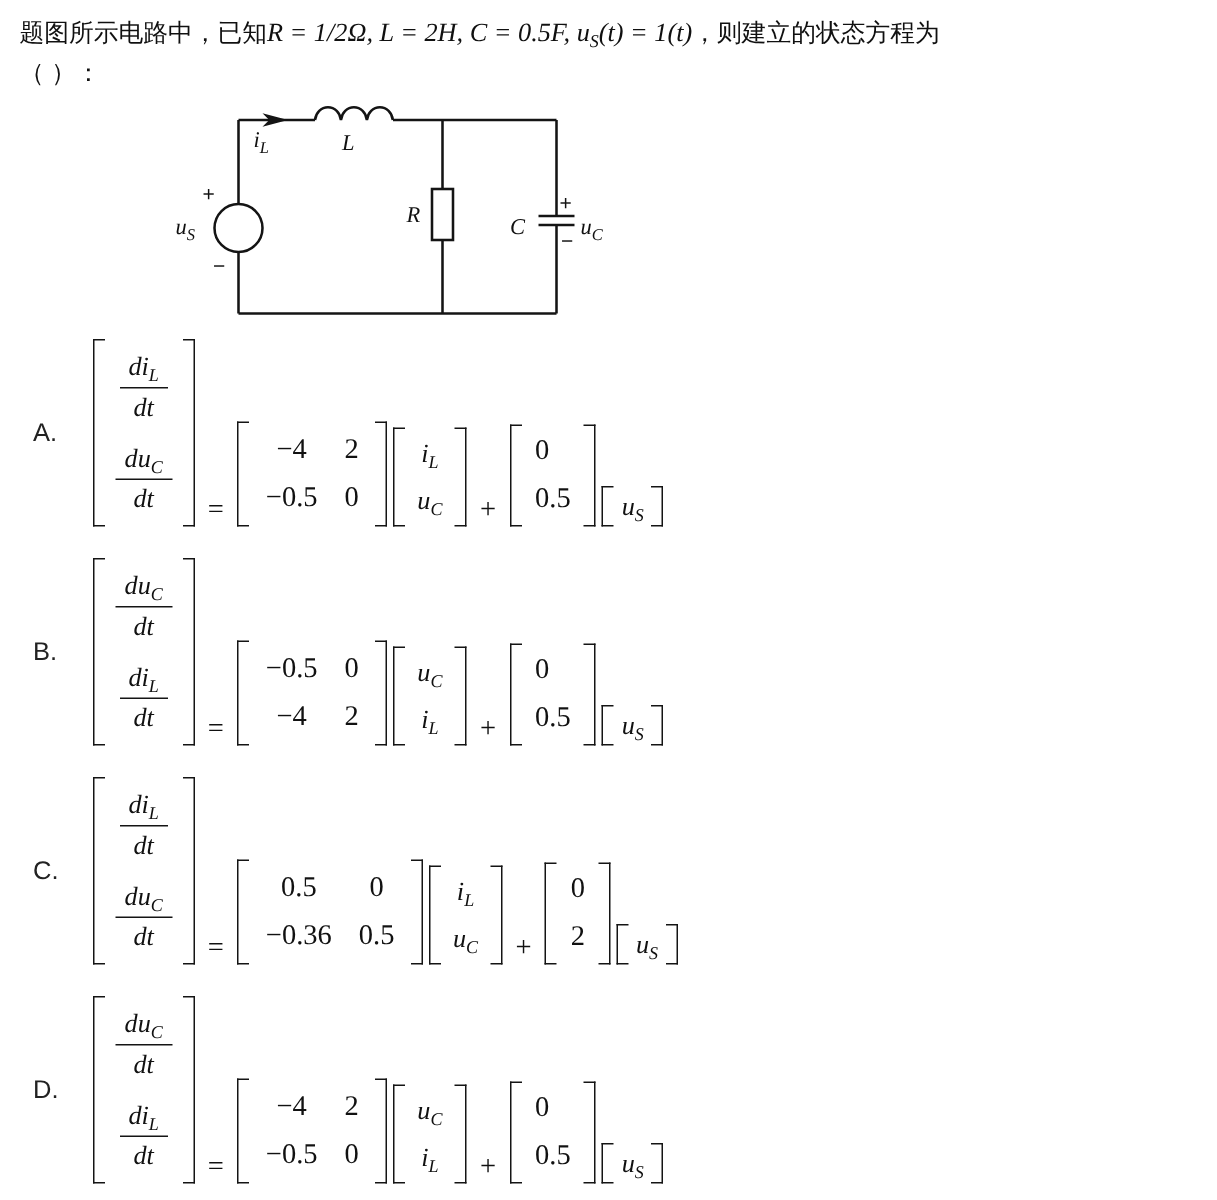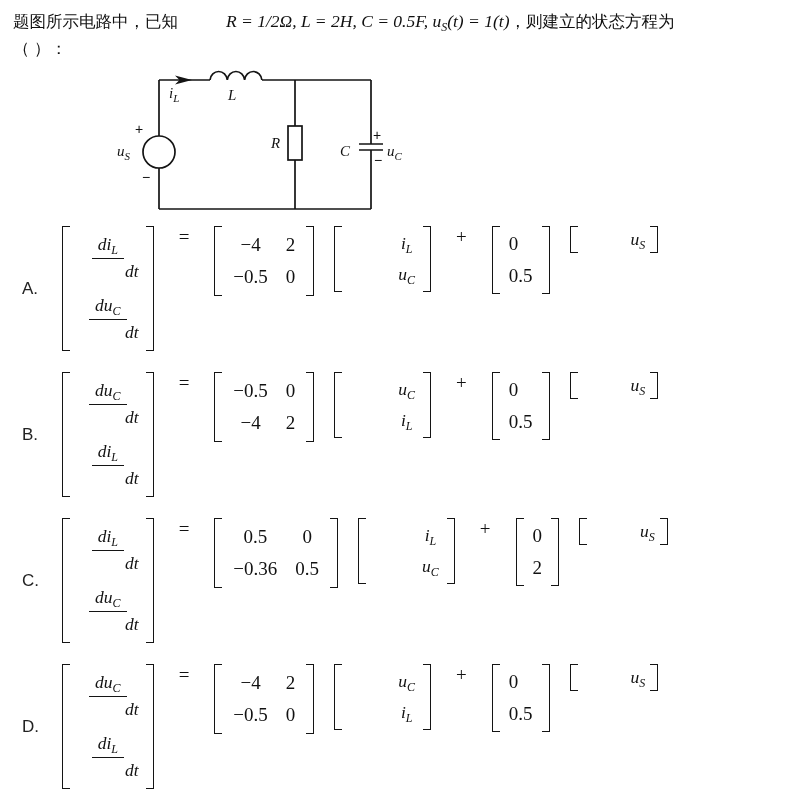--- a/index.html
+++ b/index.html
@@ -3,34 +3,34 @@
 <meta charset="utf-8">
 <style>
   html,body{margin:0;padding:0;background:#ffffff;}
   .page{position:relative;width:811px;height:800px;background:#fff;color:#111;
         font-family:"Liberation Sans",sans-serif;overflow:hidden;}
 
   
   .title{position:absolute;left:13px;top:8px;width:788px;font-size:16.5px;
          line-height:1.55;color:#101010;}
   .title .cn{font-family:Liberation Sans, sans-serif;}
-  .m{font-family:"Liberation Serif",serif;font-style:italic;font-size:17.5px;padding-left:48px;}
+  .m{font-family:"Liberation Serif",serif;font-style:italic;font-size:17.5px;}
   .title-line2{position:absolute;left:13px;top:38px;font-size:16.5px;}
 
   
   .circuit{position:absolute;left:115px;top:64px;}
   .circuit text{font-family:"Liberation Serif",serif;font-size:15px;font-style:italic;fill:#111;}
   .circuit text.up{font-style:normal;font-family:"Liberation Sans",sans-serif;font-size:14px;}
   .circuit tspan.sub{font-size:11px;}
 
   
   .options{position:absolute;left:0;top:222px;width:811px;}
   .opt-row{display:flex;align-items:center;height:133px;margin-bottom:13px;padding-left:22px;}
   .opt-label{width:38px;font-size:17px;color:#222;}
-  .eq{display:flex;align-items:flex-start;gap:16px;}
+  .eq{display:flex;align-items:flex-end;}
 
   .n{font-family:"Liberation Serif",serif;font-style:normal;font-size:19px;}
   sub{font-family:"Liberation Serif",serif;font-style:italic;font-size:12px;
       vertical-align:-4px;line-height:0;}
 
   .vec{display:inline-flex;align-items:stretch;margin:0 2px;}
   .br{width:7px;flex:0 0 7px;}
   .br.l{border-left:1.8px solid #141414;border-top:1.8px solid #141414;border-bottom:1.8px solid #141414;}
   .br.r{border-right:1.8px solid #141414;border-top:1.8px solid #141414;border-bottom:1.8px solid #141414;}
 

